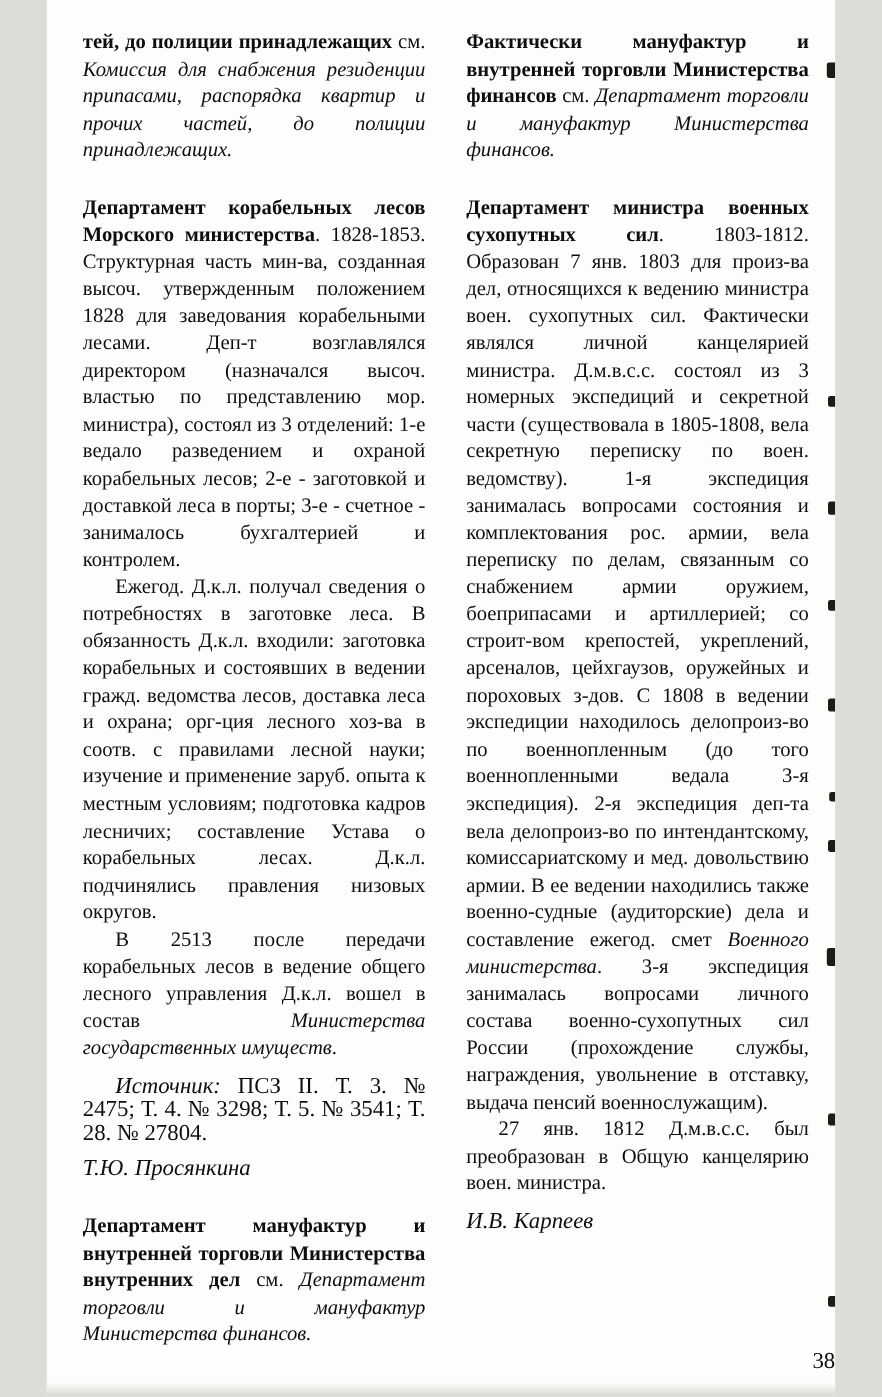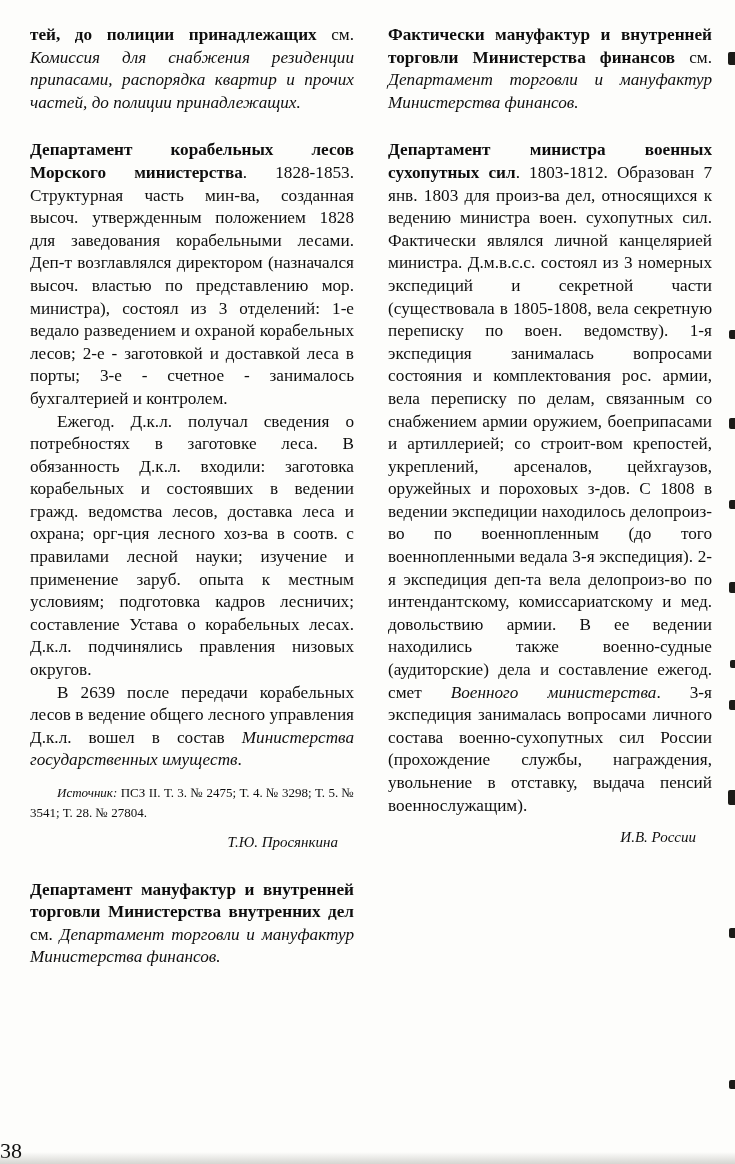--- a/index.html
+++ b/index.html
@@ -1,19 +1,19 @@
 <!DOCTYPE html>
 <html><head>
 <meta charset="utf-8">
 <style>
   * { box-sizing: border-box; }
   html, body { margin: 0; padding: 0; background: #dcdcd8; }
   .page {
     position: relative;
-    width: 735px;
+    width: 657px;
     height: 1164px;
     margin: 0 auto;
     background: #fdfdfb;
     color: #0e0e0e;
     font-family: "Liberation Serif", serif;
     overflow: hidden;
   }
   .columns {
     display: flex;
     gap: 34px;
@@ -25,38 +25,38 @@
     font-size: 17.2px;
     line-height: 22.6px;
   }
   .col p { margin: 0; }
   .entry { margin-bottom: 25px; }
   .entry:last-child { margin-bottom: 0; }
   .para.indent { text-indent: 27px; }
   .head { font-weight: bold; }
   .ital { font-style: italic; }
   .source {
-    font-size: 13px;
+    font-size: 19px;
     line-height: 19.5px;
     text-indent: 27px;
     margin-top: 11px !important;
   }
   .author {
-    font-size: 15px;
+    font-size: 19px;
     font-style: italic;
-    text-align: right;
+    text-align: left;
     padding-right: 16px;
     margin-top: 9px !important;
   }
   .page-number {
     position: absolute;
     left: 0; right: 0;
-    bottom: 0;
-    text-align: left;
-    font-size: 22px;
+    bottom: 18px;
+    text-align: right;
+    font-size: 19px;
   }
   .artifact {
     position: absolute;
     right: 0;
     background: #1b1b18;
     border-radius: 2px 0 0 2px;
   }
   .bottom-shade {
     position: absolute;
     left: 0; right: 0; bottom: 0;
@@ -73,40 +73,41 @@
 
     <div class="col">
 
       <article class="entry">
         <p class="para"><span class="head">тей, до полиции принадлежащих</span><span> см. </span><span class="ital">Комиссия для снабжения резиденции припасами, распорядка квартир и прочих частей, до полиции принадлежащих.</span></p>
       </article>
 
       <article class="entry">
         <p class="para"><span class="head">Департамент корабельных лесов Морского министерства</span><span>. 1828-1853. Структурная часть мин-ва, созданная высоч. утвержденным положением 1828 для заведования корабельными лесами. Деп-т возглавлялся директором (назначался высоч. властью по представлению мор. министра), состоял из 3 отделений: 1-е ведало разведением и охраной корабельных лесов; 2-е - заготовкой и доставкой леса в порты; 3-е - счетное - занималось бухгалтерией и контролем.</span></p>
         <p class="para indent">Ежегод. Д.к.л. получал сведения о потребностях в заготовке леса. В обязанность Д.к.л. входили: заготовка корабельных и состоявших в ведении гражд. ведомства лесов, доставка леса и охрана; орг-ция лесного хоз-ва в соотв. с правилами лесной науки; изучение и применение заруб. опыта к местным условиям; подготовка кадров лесничих; составление Устава о корабельных лесах. Д.к.л. подчинялись правления низовых округов.</p>
-        <p class="para indent"><span>В 2639 после передачи корабельных лесов в ведение общего лесного управления Д.к.л. вошел в состав </span><span class="ital">Министерства государственных имуществ</span><span>.</span></p>
+        <p class="para indent"><span>В 2513 после передачи корабельных лесов в ведение общего лесного управления Д.к.л. вошел в состав </span><span class="ital">Министерства государственных имуществ</span><span>.</span></p>
         <p class="source"><span class="ital">Источник:</span><span> ПСЗ II. Т. 3. № 2475; Т. 4. № 3298; Т. 5. № 3541; Т. 28. № 27804.</span></p>
         <p class="author">Т.Ю. Просянкина</p>
       </article>
 
       <article class="entry">
         <p class="para"><span class="head">Департамент мануфактур и внутренней торговли Министерства внутренних дел</span><span> см. </span><span class="ital">Департамент торговли и мануфактур Министерства финансов.</span></p>
       </article>
 
     </div>
 
     <div class="col">
 
       <article class="entry">
         <p class="para"><span class="head">Фактически мануфактур и внутренней торговли Министерства финансов</span><span> см. </span><span class="ital">Департамент торговли и мануфактур Министерства финансов.</span></p>
       </article>
 
       <article class="entry">
         <p class="para"><span class="head">Департамент министра военных сухопутных сил</span><span>. 1803-1812. Образован 7 янв. 1803 для произ-ва дел, относящихся к ведению министра воен. сухопутных сил. Фактически являлся личной канцелярией министра. Д.м.в.с.с. состоял из 3 номерных экспедиций и секретной части (существовала в 1805-1808, вела секретную переписку по воен. ведомству). 1-я экспедиция занималась вопросами состояния и комплектования рос. армии, вела переписку по делам, связанным со снабжением армии оружием, боеприпасами и артиллерией; со строит-вом крепостей, укреплений, арсеналов, цейхгаузов, оружейных и пороховых з-дов. С 1808 в ведении экспедиции находилось делопроиз-во по военнопленным (до того военнопленными ведала 3-я экспедиция). 2-я экспедиция деп-та вела делопроиз-во по интендантскому, комиссариатскому и мед. довольствию армии. В ее ведении находились также военно-судные (аудиторские) дела и составление ежегод. смет </span><span class="ital">Военного министерства</span><span>. 3-я экспедиция занималась вопросами личного состава военно-сухопутных сил России (прохождение службы, награждения, увольнение в отставку, выдача пенсий военнослужащим).</span></p>
-        <p class="author">И.В. России</p>
+        <p class="para indent">27 янв. 1812 Д.м.в.с.с. был преобразован в Общую канцелярию воен. министра.</p>
+        <p class="author">И.В. Карпеев</p>
       </article>
 
     </div>
 
   </div>
 
   <div class="page-number">38</div>
 
   <div class="artifact" style="top:52px;  width:7px; height:13px;"></div>
   <div class="artifact" style="top:330px; width:6px; height:9px;"></div>

